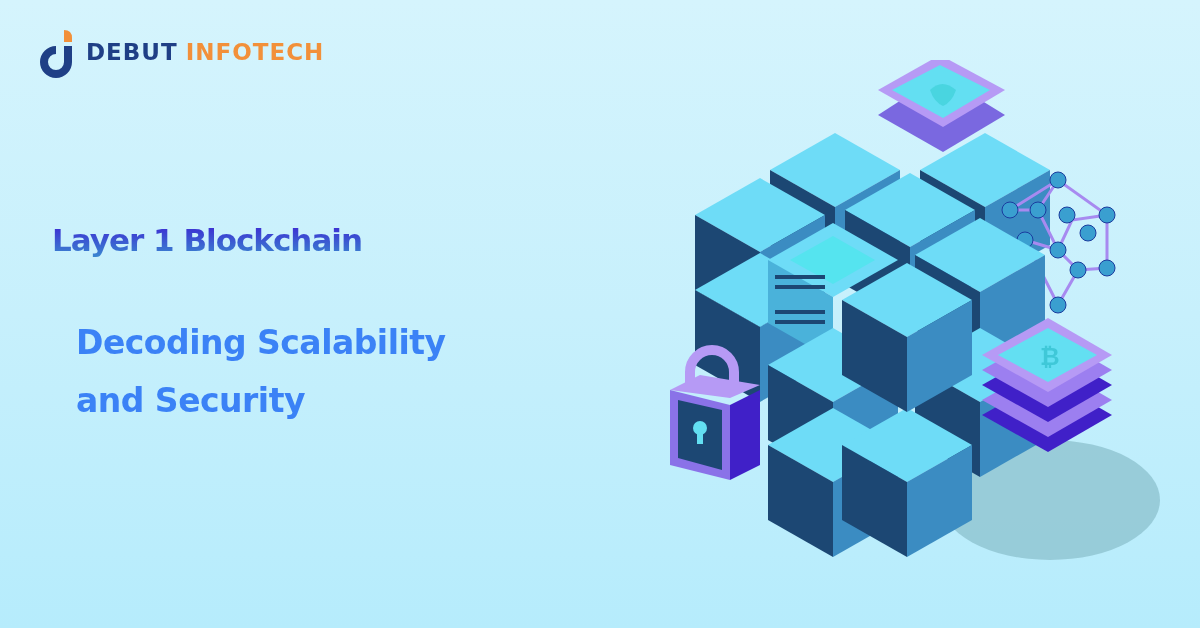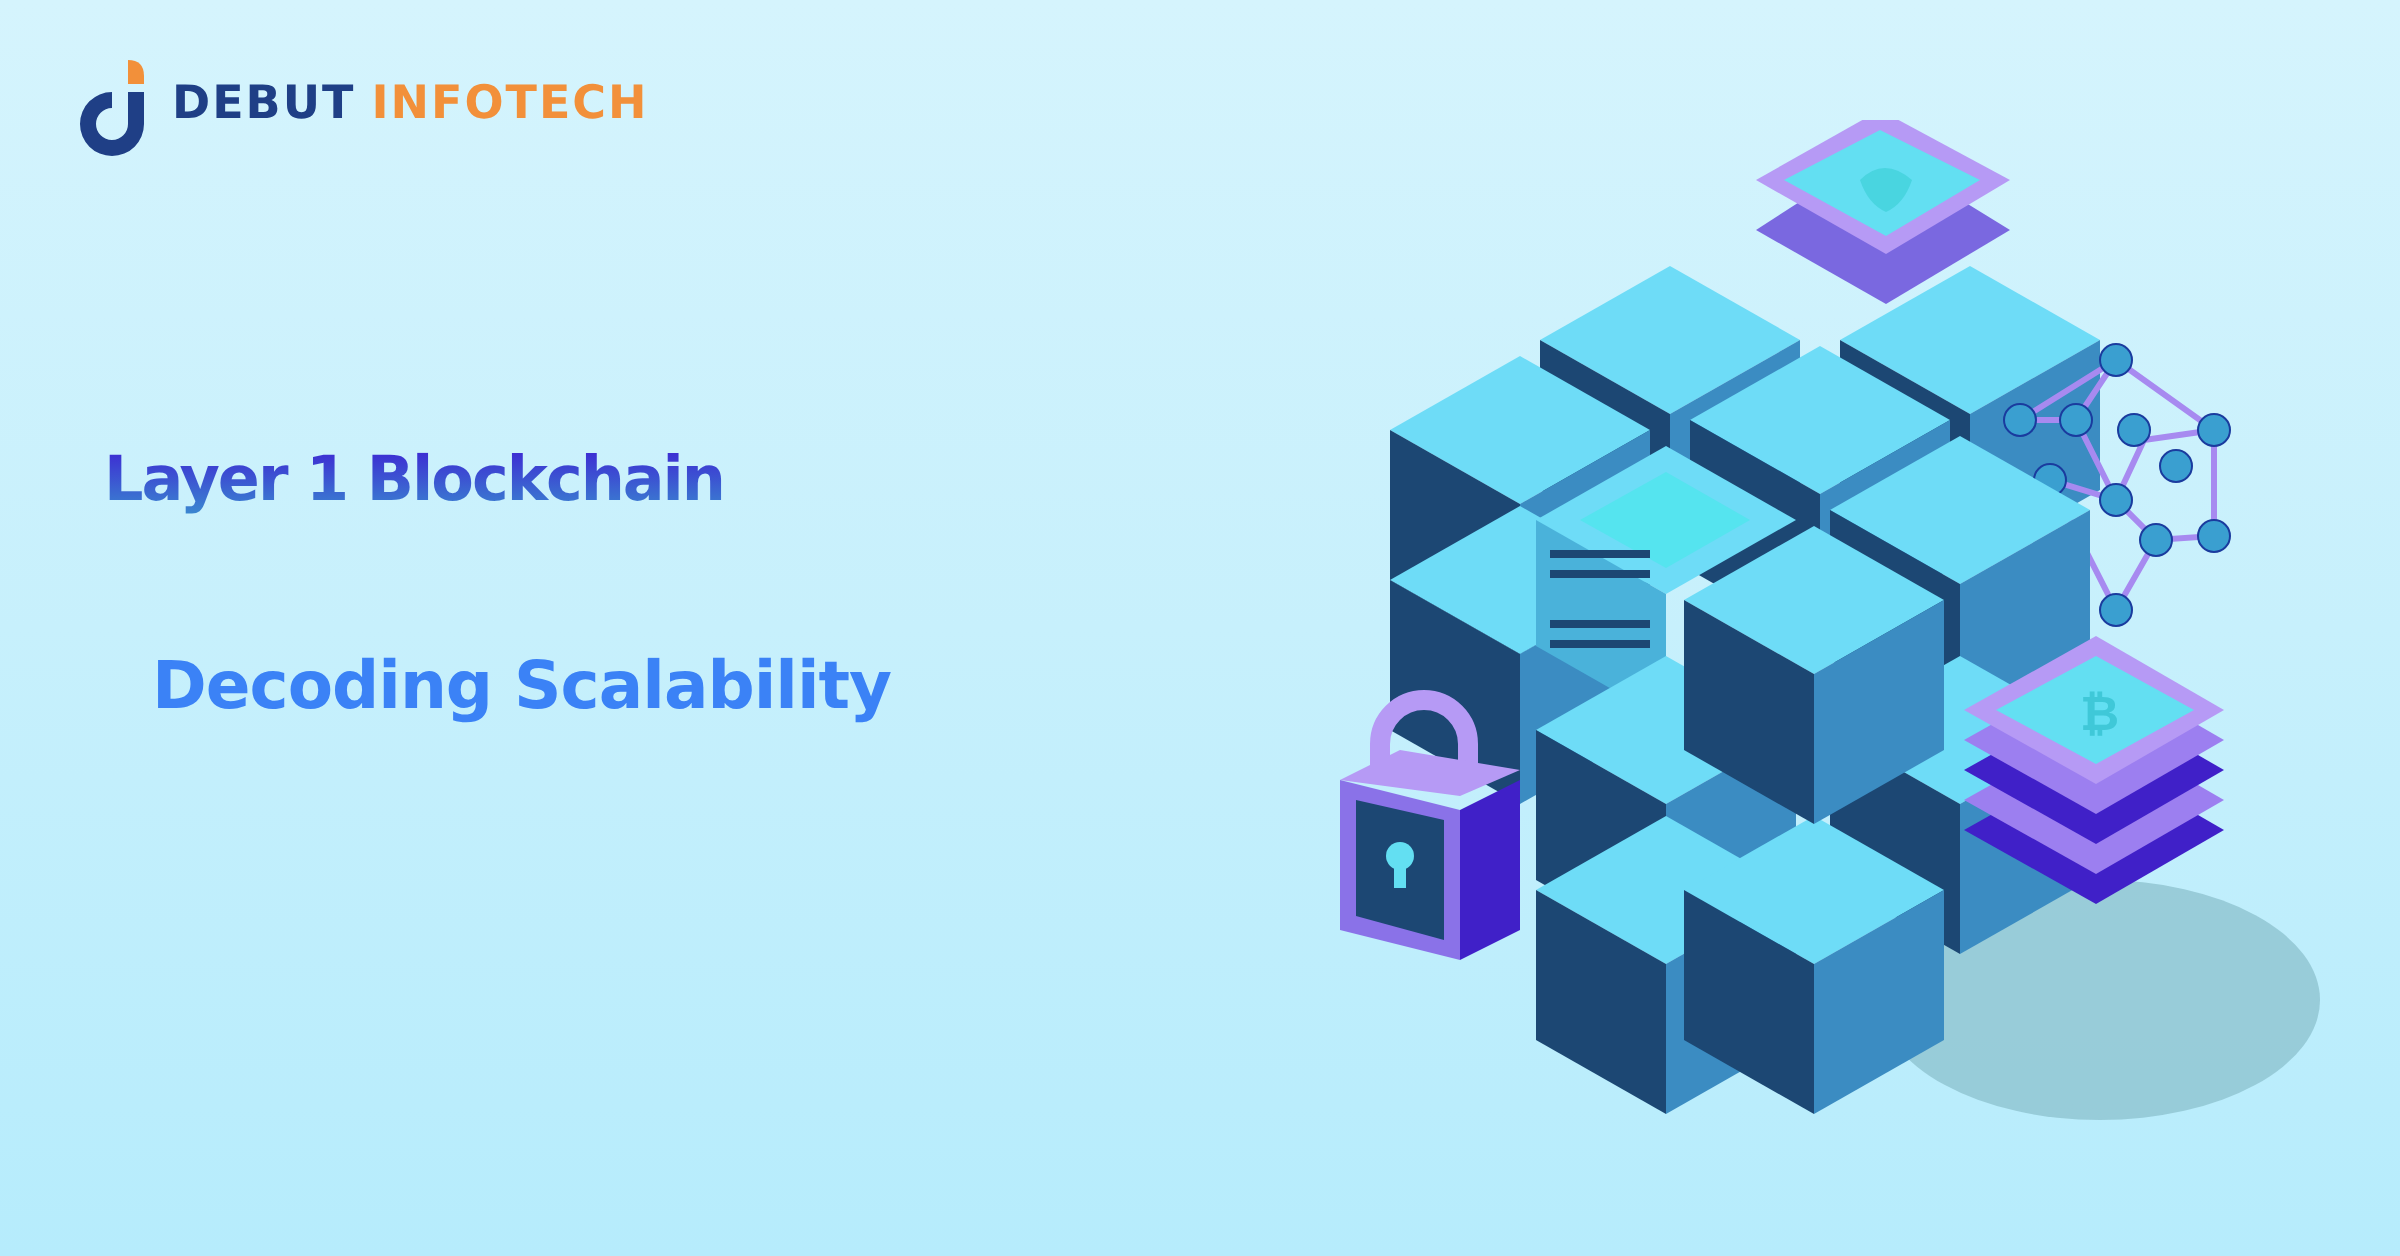--- a/index.html
+++ b/index.html
@@ -30,20 +30,21 @@
     </svg>
   </div>
   <div class="logo-text">
     <span class="a">DEBUT</span><span class="b">INFOTECH</span>
   </div>
 </div>
 
 <div class="title">Layer 1 Blockchain</div>
 <div class="subtitle">
   <div>Decoding Scalability</div>
+  <div>and Security</div>
 </div>
 
 <div class="illus">
   <svg width="520" height="520" viewBox="0 0 520 520">
     <defs>
       <g id="cube">
         <polygon points="0,0 65,-37 130,0 65,37" fill="#6edcf7"></polygon>
         <polygon points="0,0 65,37 65,112 0,75" fill="#1c4773"></polygon>
         <polygon points="65,37 130,0 130,75 65,112" fill="#3b8cc2"></polygon>
       </g>

